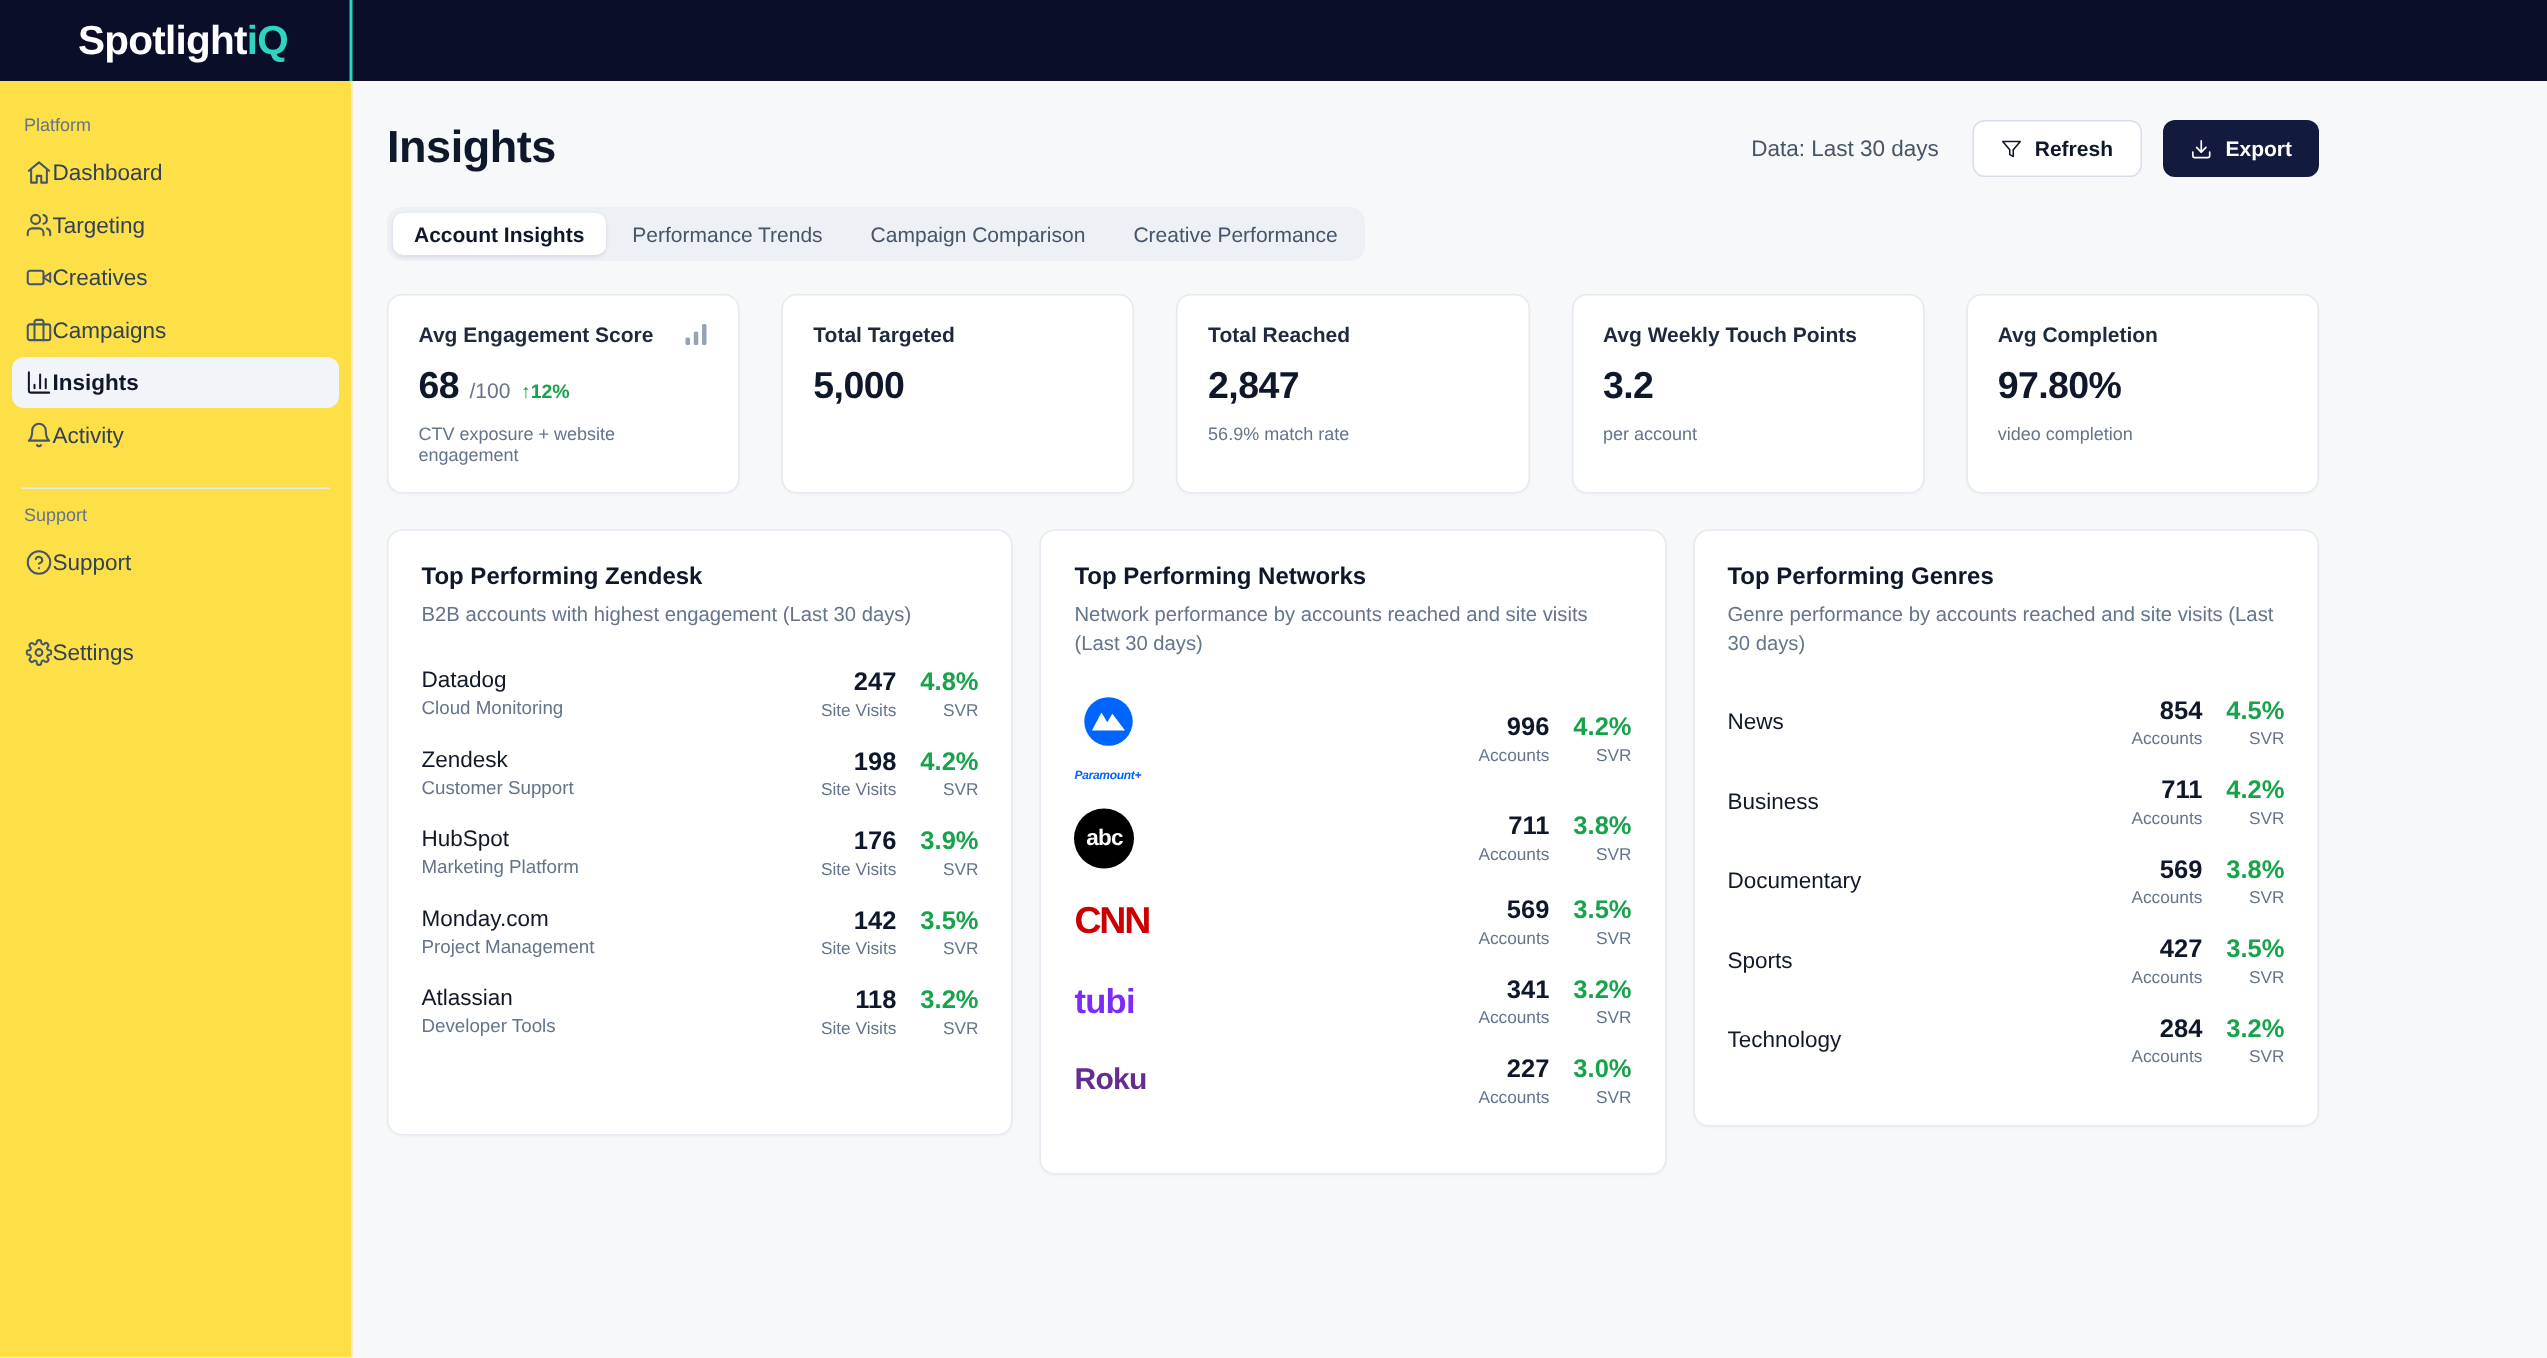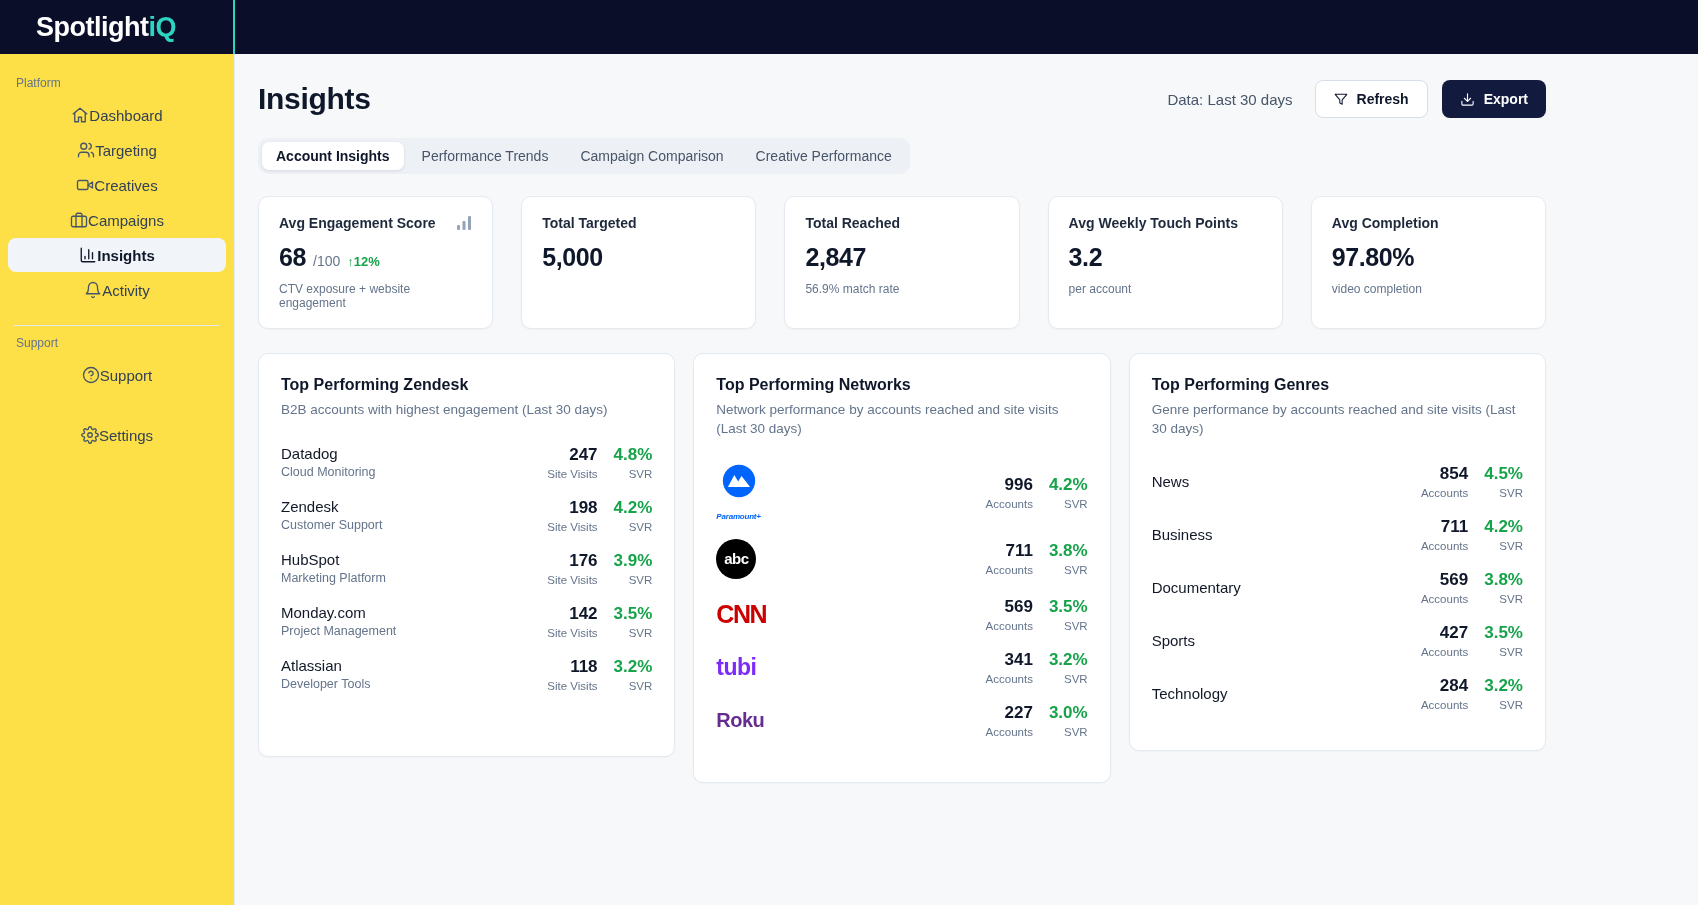--- a/index.html
+++ b/index.html
@@ -1,31 +1,31 @@
 <!DOCTYPE html>
 <html><head>
 <meta charset="utf-8">
 <style>
   * { margin: 0; padding: 0; box-sizing: border-box; }
   html, body { width: 1698px; height: 905px; overflow: hidden; }
   body { font-family: "Liberation Sans", "DejaVu Sans", sans-serif; background: #F7F8FA; color: #0F172A; }
 
   
   .topbar { height: 54px; background: #0A0E28; display: flex; align-items: stretch; }
-  .brand { width: 235px; display: flex; align-items: center; padding-left: 36px; border-right: 2px solid #2DD4BF; }
+  .brand { width: 235px; display: flex; align-items: center; padding-left: 52px; border-right: 2px solid #2DD4BF; }
   .brand-text { font-size: 27px; font-weight: 700; color: #FFFFFF; letter-spacing: -0.5px; }
   .brand-accent { color: #2DD4BF; }
 
   
   .layout { display: flex; height: 851px; }
 
   
   .sidebar { width: 235px; background: #fde047; border-right: 1px solid #E5E9F0; padding-top: 12px; flex: none; }
   .section-label { font-size: 12px; color: #64748B; margin: 10px 0 8px 16px; font-weight: 500; }
-  .nav-item { display: flex; align-items: center; gap: 0; height: 34px; margin: 1px 8px; padding: 0 9px; border-radius: 8px; cursor: pointer; justify-content: center; }
+  .nav-item { display: flex; align-items: center; gap: 0; height: 34px; margin: 1px 8px; padding: 0 9px; border-radius: 8px; cursor: pointer; }
   .nav-item .nav-icon { width: 18px; height: 18px; display: inline-flex; }
   .nav-item svg { width: 18px; height: 18px; stroke: #475569; fill: none; stroke-width: 1.8; stroke-linecap: round; stroke-linejoin: round; }
   .nav-label { font-size: 15px; color: #334155; font-weight: 500; }
   .nav-item.active { background: #F1F5F9; }
   .nav-item.active .nav-label { color: #0F172A; font-weight: 700; }
   .nav-item.active svg { stroke: #0F172A; }
   .side-divider { border: none; border-top: 1px solid #E5E9F0; margin: 18px 14px 6px 14px; }
   .settings-block { margin-top: 26px; }
 
   

